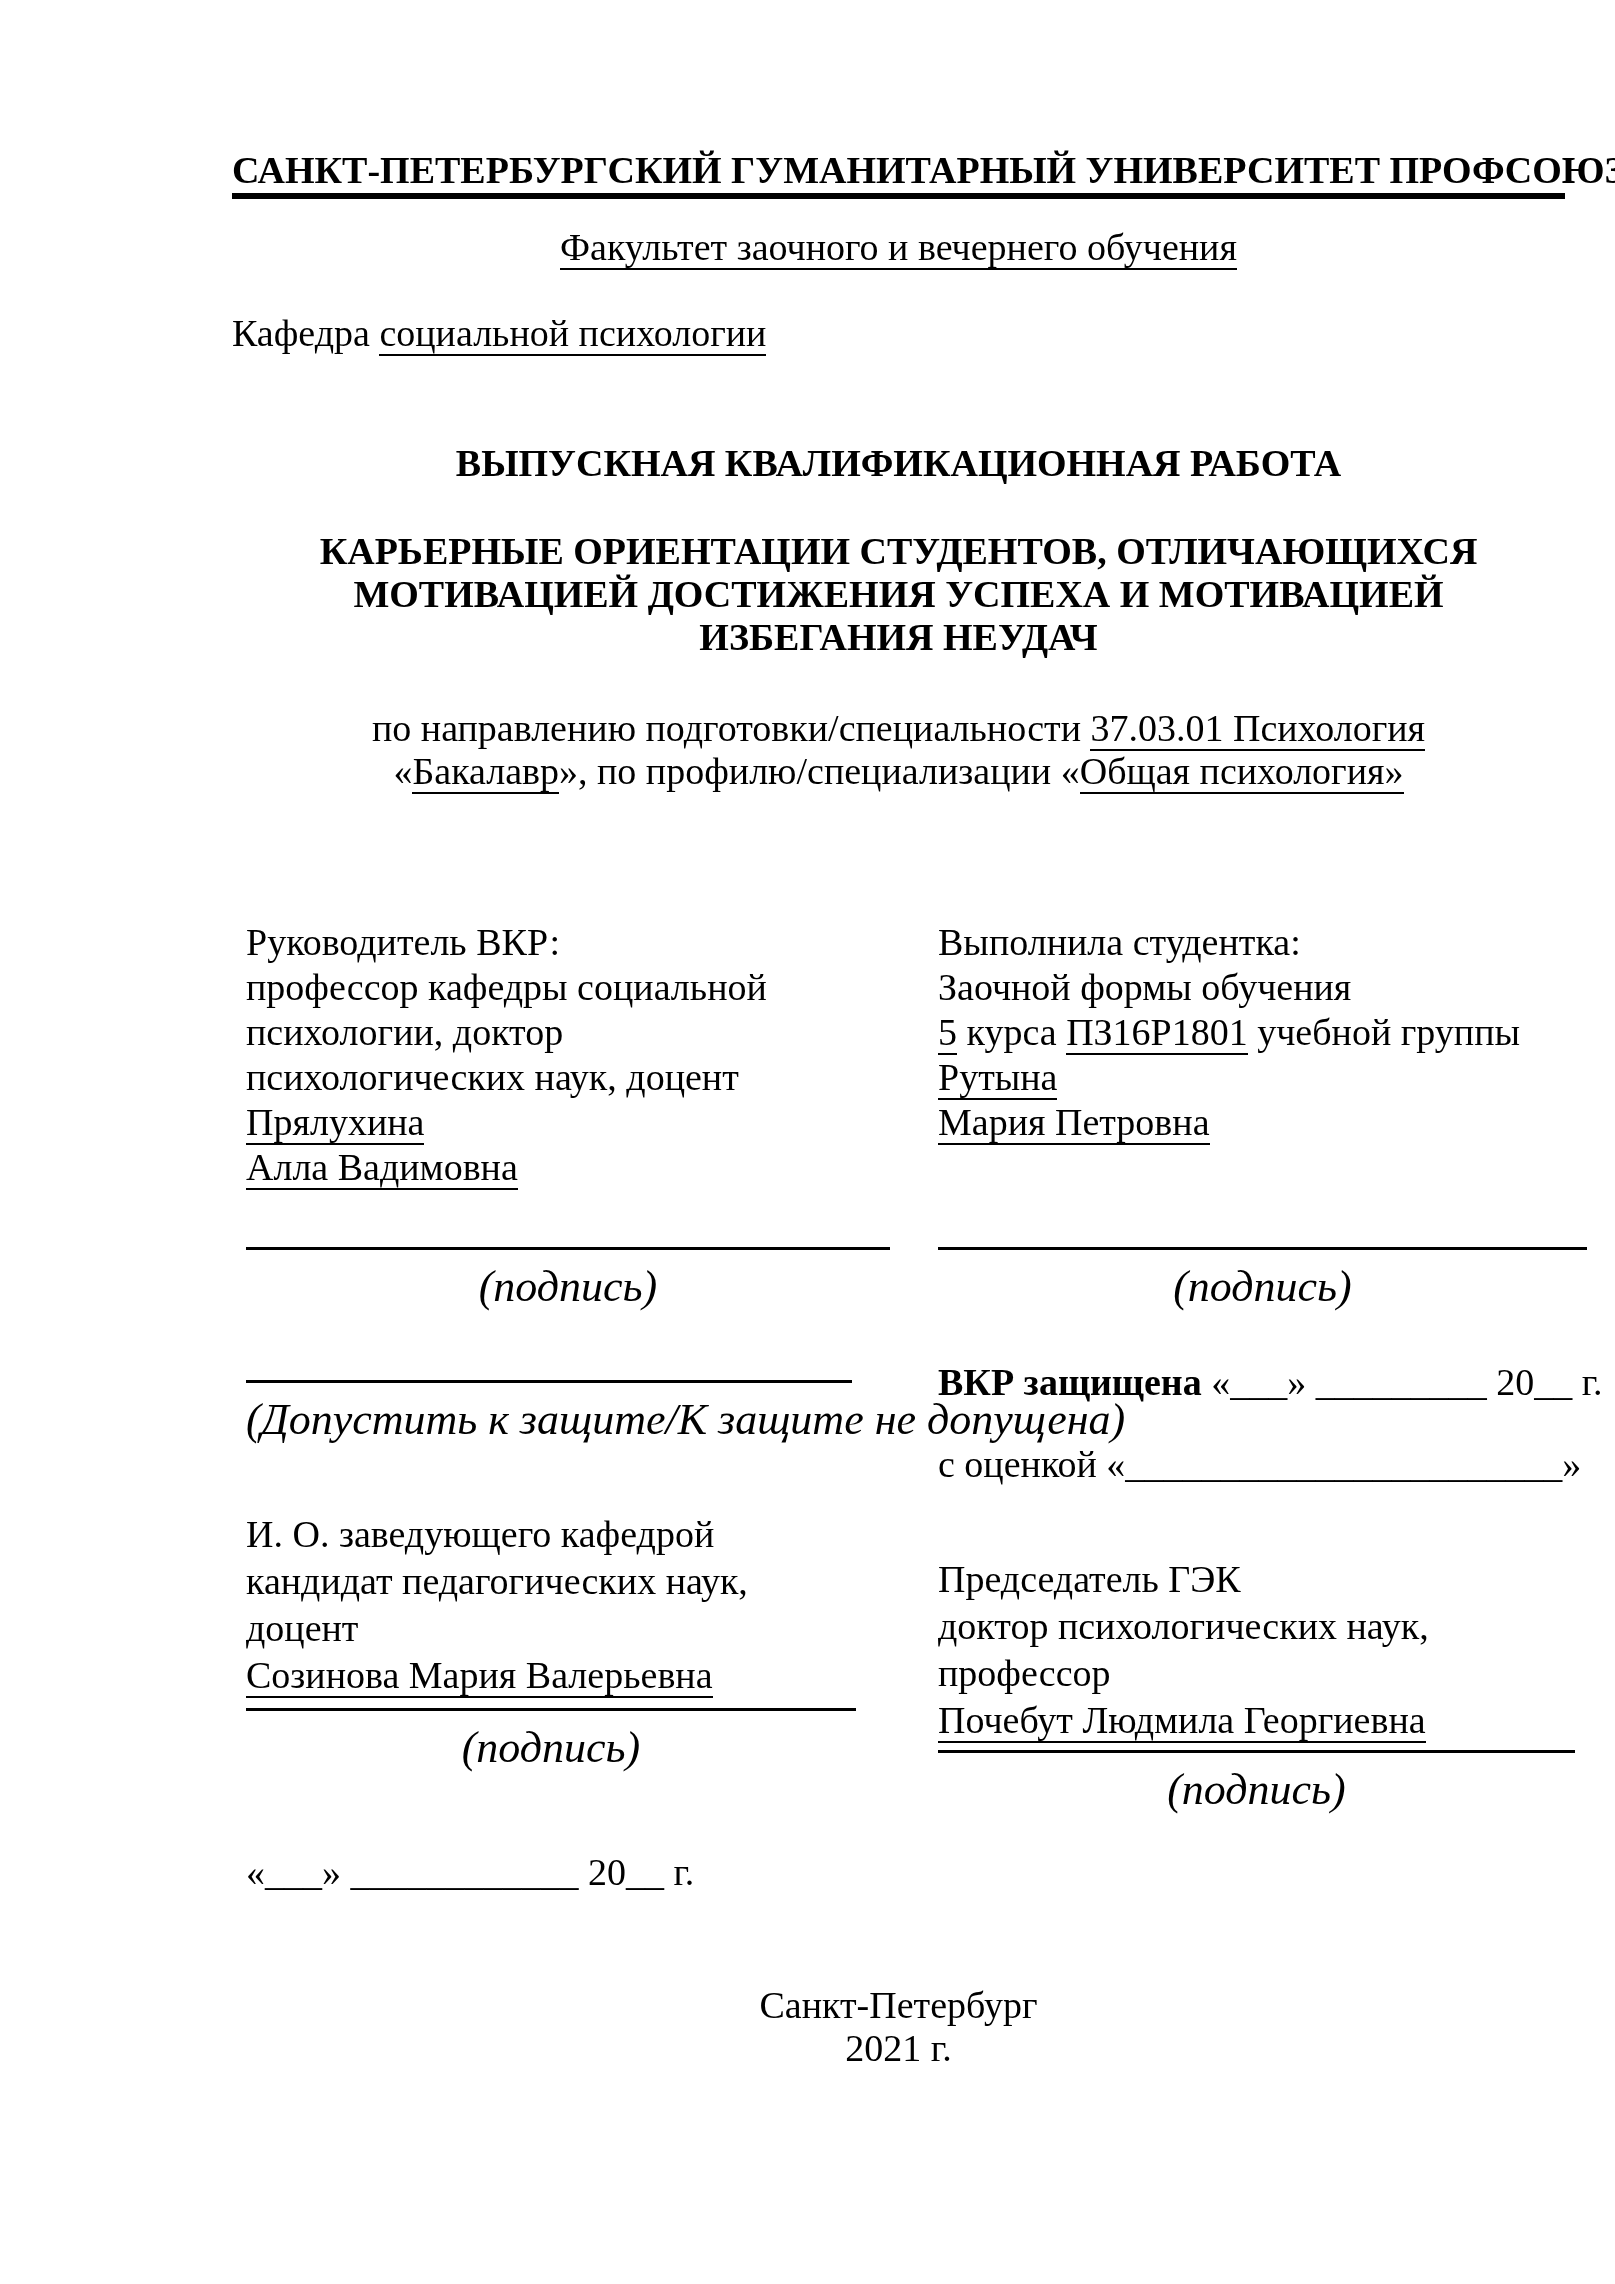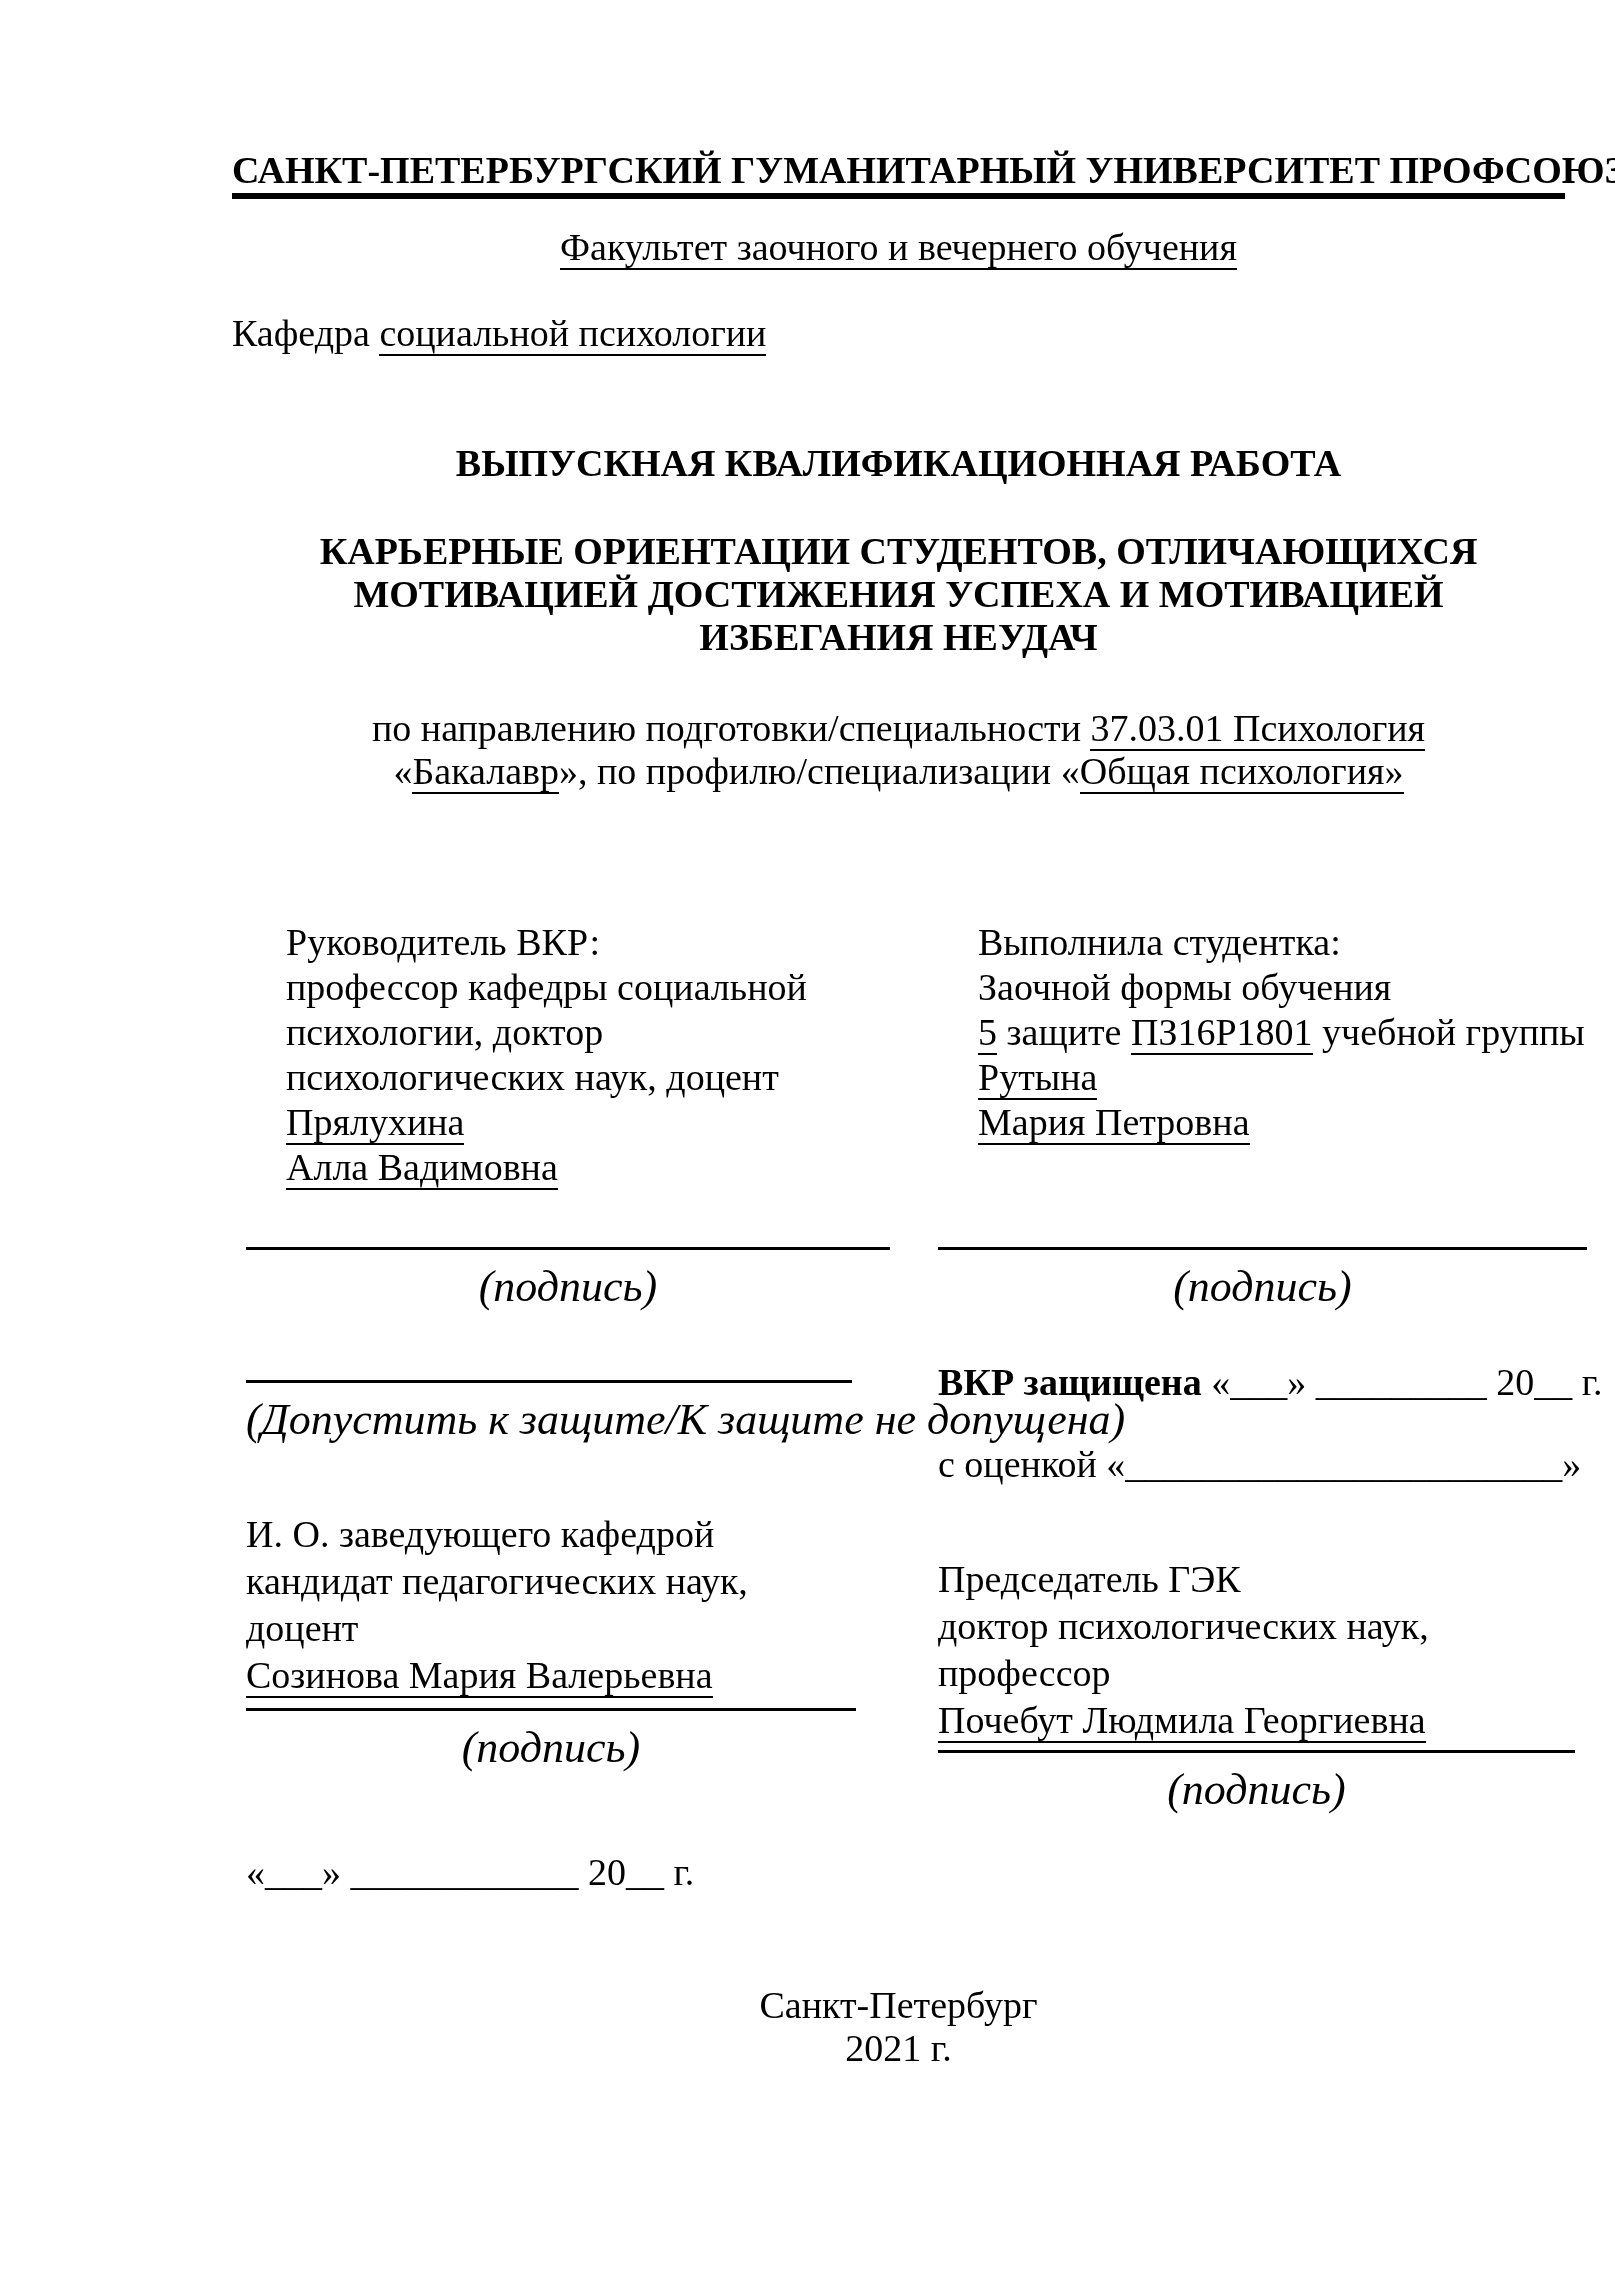--- a/index.html
+++ b/index.html
@@ -14,21 +14,21 @@
   }
   .abs{position:absolute;}
   .center{text-align:center;}
   .right{text-align:left;}
   .b{font-weight:bold;}
   .u{border-bottom:2.3px solid #000;}
   .rule{background:#000;}
   .sigline{height:3.1px;background:#000;}
   .cap{font-size:44px;font-style:italic;}
   .lh55{line-height:43px;}
-  .lh58{line-height:45px;margin-left:40px;}
+  .lh58{line-height:45px;}
   .lh60{line-height:47px;margin-top:44px;}
   .nowrap{white-space:nowrap;}
 </style>
 </head>
 <body>
 
 <div class="page">
 
   <div class="abs center b nowrap" style="left:232px;top:148px;width:1333px;">САНКТ-ПЕТЕРБУРГСКИЙ ГУМАНИТАРНЫЙ УНИВЕРСИТЕТ ПРОФСОЮЗОВ</div>
   <div class="abs rule" style="left:232px;top:193px;width:1333px;height:5.5px;"></div>
@@ -55,21 +55,21 @@
     <div>профессор кафедры социальной</div>
     <div>психологии, доктор</div>
     <div>психологических наук, доцент</div>
     <div><span class="u">Прялухина</span></div>
     <div><span class="u">Алла Вадимовна</span></div>
   </div>
 
   <div class="abs lh58" style="left:938px;top:920px;width:672px;">
     <div>Выполнила студентка:</div>
     <div>Заочной формы обучения</div>
-    <div class="nowrap"><span class="u">5</span><span> защите </span><span class="u">ПЗ16Р1801</span><span> учебной группы</span></div>
+    <div class="nowrap"><span class="u">5</span><span> курса </span><span class="u">ПЗ16Р1801</span><span> учебной группы</span></div>
     <div><span class="u">Рутына</span></div>
     <div><span class="u">Мария Петровна</span></div>
   </div>
 
   <div class="abs sigline" style="left:246px;top:1247px;width:644px;"></div>
   <div class="abs center cap" style="left:246px;top:1261px;width:644px;">(подпись)</div>
 
   <div class="abs sigline" style="left:938px;top:1247px;width:649px;"></div>
   <div class="abs center cap" style="left:938px;top:1261px;width:649px;">(подпись)</div>
 

